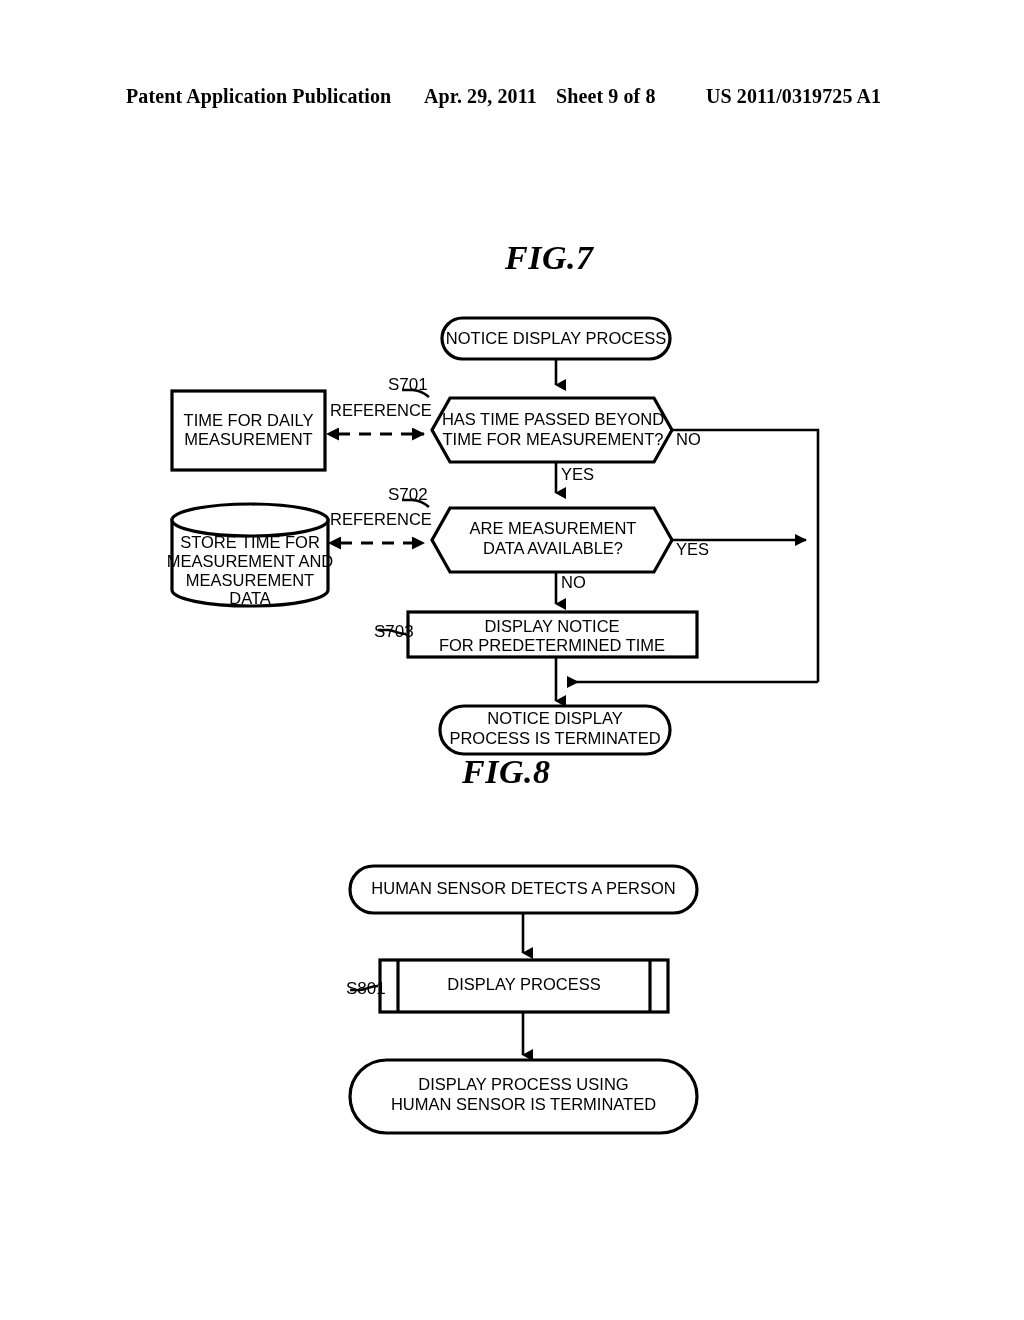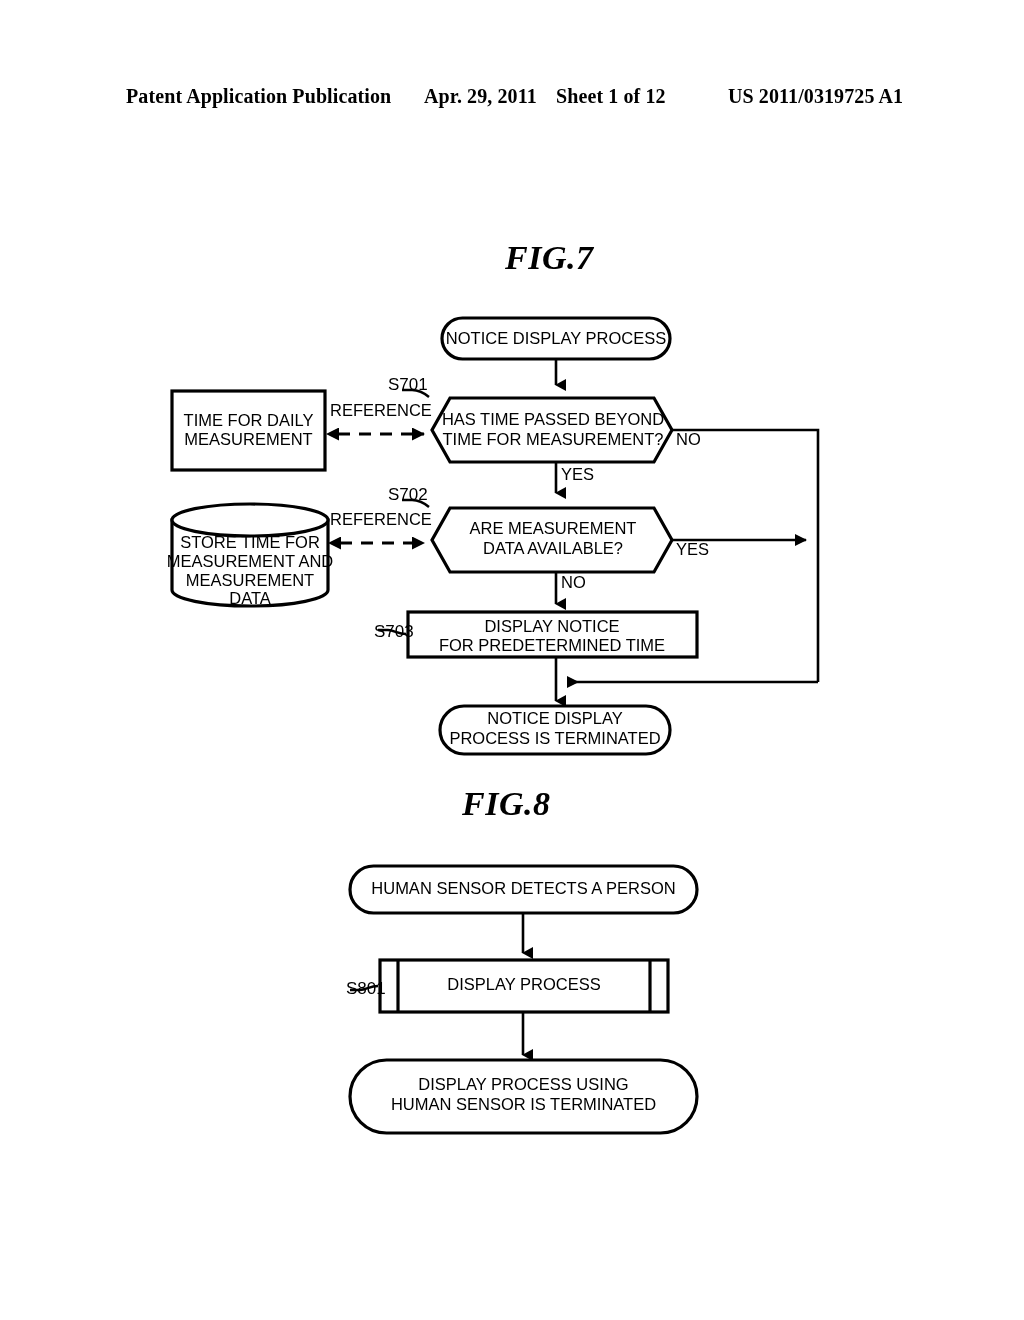--- a/index.html
+++ b/index.html
@@ -37,35 +37,35 @@
     text-decoration: underline;
   }
   #pub-header .hdr-cell {
     position: absolute;
     top: 0;
     line-height: 24px;
   }
   #hdr-title   { left: 126px; }
   #hdr-date    { left: 424px; }
   #hdr-sheet   { left: 556px; }
-  #hdr-patno   { left: 728px; text-align: center; }
+  #hdr-patno   { left: 706px; text-align: center; }
 
   
   .fig-caption {
     position: absolute;
     font-family: "Liberation Serif", serif;
     font-style: italic;
     font-weight: bold;
     font-size: 34px;
     letter-spacing: 0.5px;
     line-height: 34px;
     white-space: nowrap;
   }
   #fig7-caption { left: 462px; top: 241px; margin-left: 43px; }
-  #fig8-caption { left: 462px; top: 787px; }
+  #fig8-caption { left: 462px; top: 755px; }
 
   
   .fig-svg {
     position: absolute;
     left: 0;
     top: 0;
     width: 1024px;
     height: 1320px;
     overflow: visible;
   }
@@ -124,21 +124,21 @@
   }
 </style>
 </head>
 <body>
 
 <div id="page">
 
   <div id="pub-header">
     <span class="hdr-cell" id="hdr-title">Patent Application Publication</span>
     <span class="hdr-cell" id="hdr-date">Apr. 29, 2011</span>
-    <span class="hdr-cell" id="hdr-sheet">Sheet 1 of 12</span>
+    <span class="hdr-cell" id="hdr-sheet">Sheet 9 of 8</span>
     <span class="hdr-cell" id="hdr-patno">US 2011/0319725 A1</span>
   </div>
 
   <div class="fig-caption" id="fig7-caption">FIG.7</div>
   <div class="fig-caption" id="fig8-caption">FIG.8</div>
 
   <svg class="fig-svg" viewBox="0 0 1024 1320" xmlns="http://www.w3.org/2000/svg">
 
     <defs>
       <marker id="arrow-down" markerWidth="12" markerHeight="11" refX="6" refY="10" orient="auto" markerUnits="userSpaceOnUse">

